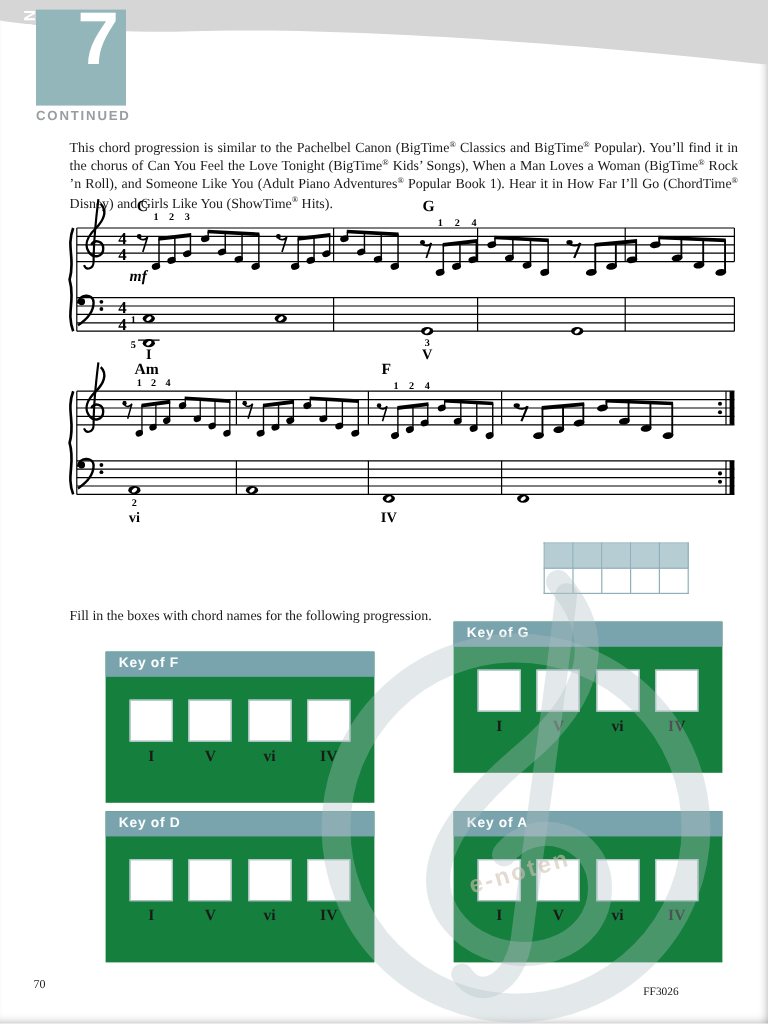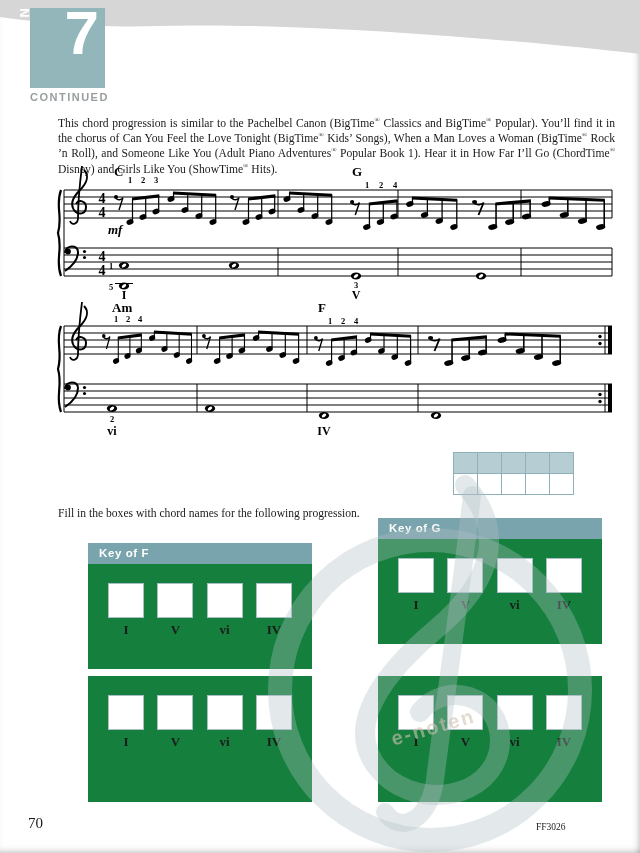--- a/index.html
+++ b/index.html
@@ -40,21 +40,21 @@
   .kb-cols{display:flex;justify-content:space-between;padding:19px 20px 0 20px;}
   .kb-col{display:flex;flex-direction:column;align-items:center;width:36px;}
   .sq{width:34px;height:33px;background:#fff;border:1px solid #a9bfc5;}
   .kb-num{margin-top:4px;font-size:13px;font-weight:bold;}
   
   .wmark{left:250px;top:450px;pointer-events:none;}
   .wm-text{position:absolute;left:390px;top:716px;transform:rotate(-16deg);
      color:rgba(208,193,176,.6);font-family:"Liberation Sans",sans-serif;font-size:20px;
      font-weight:bold;letter-spacing:2px;pointer-events:none;}
   
-  .pageno{left:28px;top:815px;font-size:15px;}
+  .pageno{left:28px;top:815px;font-size:10px;}
   .catalog{left:536px;top:822px;width:80px;text-align:left;font-size:9.5px;}
 </style>
 </head>
 <body>
 
 <div class="page">
 
   <svg class="abs swoosh" width="640" height="60">
     <path d="M0,0 H640 V54 C520,40 300,22 160,26 C100,28 40,23 0,17 Z" fill="#d6d6d6"></path>
   </svg>
@@ -255,20 +255,21 @@
         <div class="kb-num">vi</div>
         </div>
       <div class="kb-col">
           <div class="sq"></div>
         <div class="kb-num">IV</div>
         </div>
     </div>
   </div>
 
   <div class="abs keybox" style="left:58px;top:676px">
+    <div class="kb-head">Key of D</div>
     <div class="kb-cols">
       <div class="kb-col">
           <div class="sq"></div>
         <div class="kb-num">I</div>
         </div>
       <div class="kb-col">
           <div class="sq"></div>
         <div class="kb-num">V</div>
         </div>
       <div class="kb-col">
@@ -276,20 +277,21 @@
         <div class="kb-num">vi</div>
         </div>
       <div class="kb-col">
           <div class="sq"></div>
         <div class="kb-num">IV</div>
         </div>
     </div>
   </div>
 
   <div class="abs keybox" style="left:348px;top:676px">
+    <div class="kb-head">Key of A</div>
     <div class="kb-cols">
       <div class="kb-col">
           <div class="sq"></div>
         <div class="kb-num">I</div>
         </div>
       <div class="kb-col">
           <div class="sq"></div>
         <div class="kb-num">V</div>
         </div>
       <div class="kb-col">

